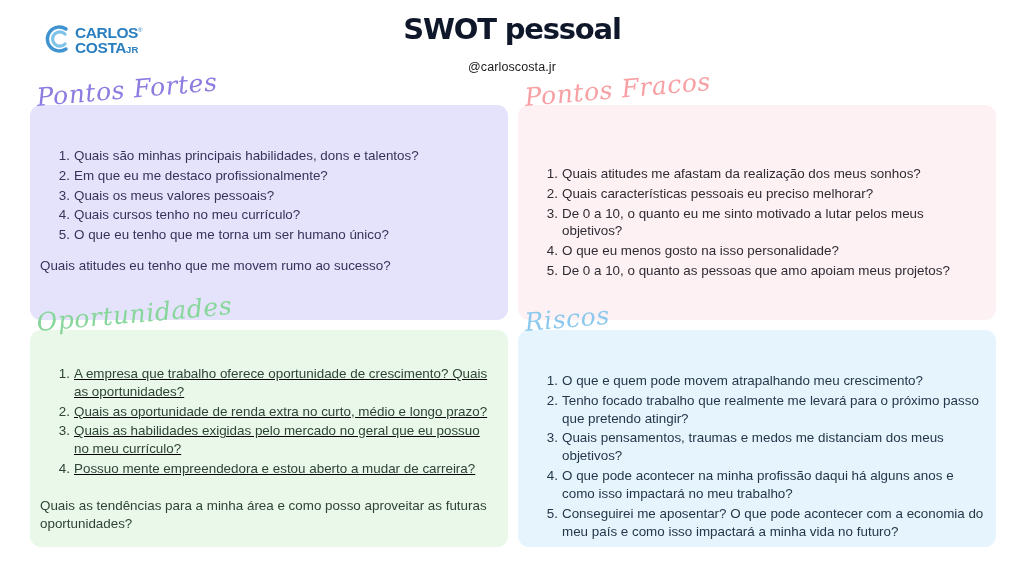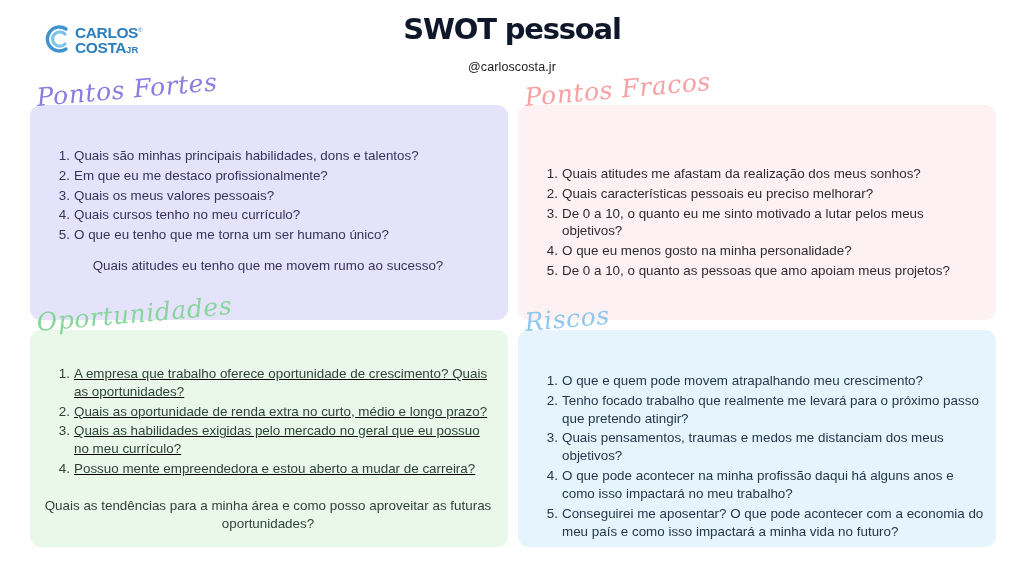--- a/index.html
+++ b/index.html
@@ -148,21 +148,20 @@
     width: 18px;
     text-align: right;
   }
   .panel-trailing {
     position: absolute;
     left: 10px;
     right: 12px;
     font-family: "Liberation Sans", sans-serif;
     font-size: 13.4px;
     line-height: 1.33;
-    text-align: center;
   }
   .panel-strengths .panel-trailing { top: 152px; }
   .panel-opportun  .panel-trailing { top: 167px; }
 
   .panel-strengths  .panel-list li, .panel-strengths  .panel-trailing { color: #37325a; }
   .panel-weaknesses .panel-list li, .panel-weaknesses .panel-trailing { color: #2f2c33; }
   .panel-opportun   .panel-list li, .panel-opportun   .panel-trailing { color: #2d4436; }
   .panel-risks      .panel-list li, .panel-risks      .panel-trailing { color: #25384a; }
 </style>
 </head>
@@ -202,21 +201,21 @@
     </ol>
     <div class="panel-trailing">Quais atitudes eu tenho que me movem rumo ao sucesso?</div>
   </div>
 
   <div class="panel panel-weaknesses">
     <div class="panel-heading">Pontos Fracos</div>
     <ol class="panel-list">
       <li>Quais atitudes me afastam da realização dos meus sonhos?</li>
       <li>Quais características pessoais eu preciso melhorar?</li>
       <li>De 0 a 10, o quanto eu me sinto motivado a lutar pelos meus objetivos?</li>
-      <li>O que eu menos gosto na minha personalidade?</li>
+      <li>O que eu menos gosto na isso personalidade?</li>
       <li>De 0 a 10, o quanto as pessoas que amo apoiam meus projetos?</li>
     </ol>
   </div>
 
   <div class="panel panel-opportun">
     <div class="panel-heading">Oportunidades</div>
     <ol class="panel-list">
       <li>A empresa que trabalho oferece oportunidade de crescimento? Quais as oportunidades?</li>
       <li>Quais as oportunidade de renda extra no curto, médio e longo prazo?</li>
       <li>Quais as habilidades exigidas pelo mercado no geral que eu possuo no meu currículo?</li>

